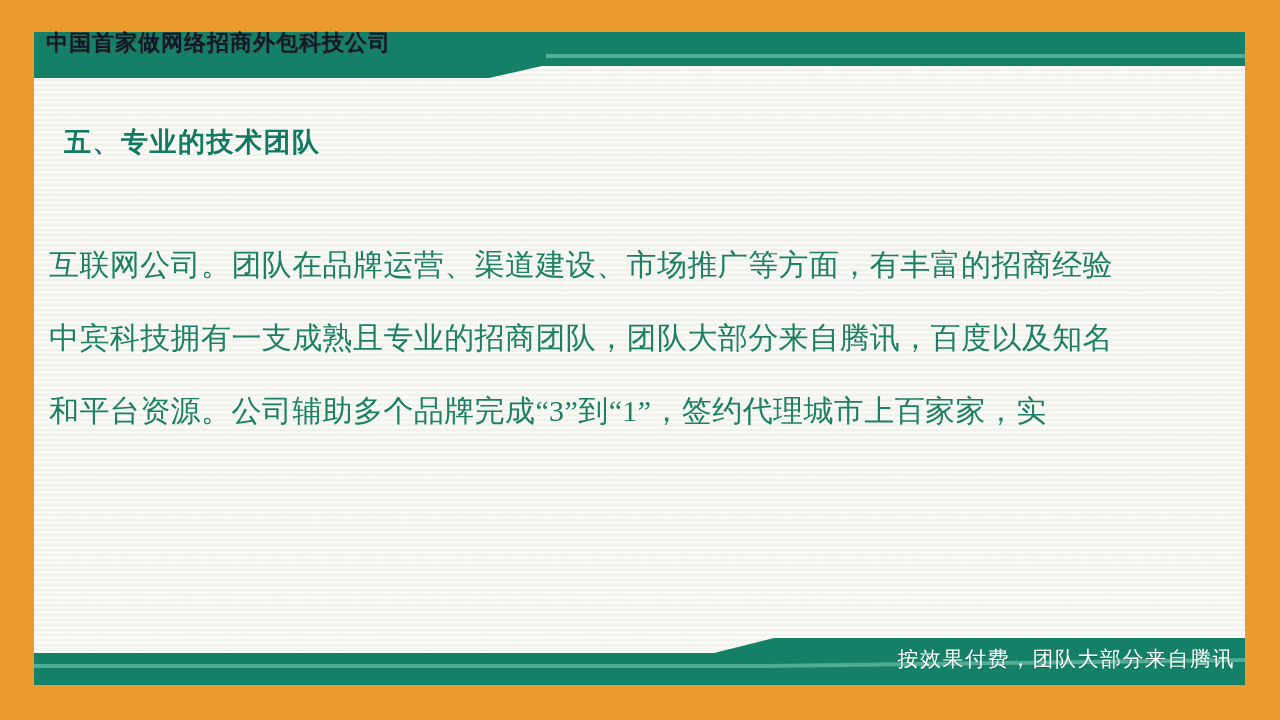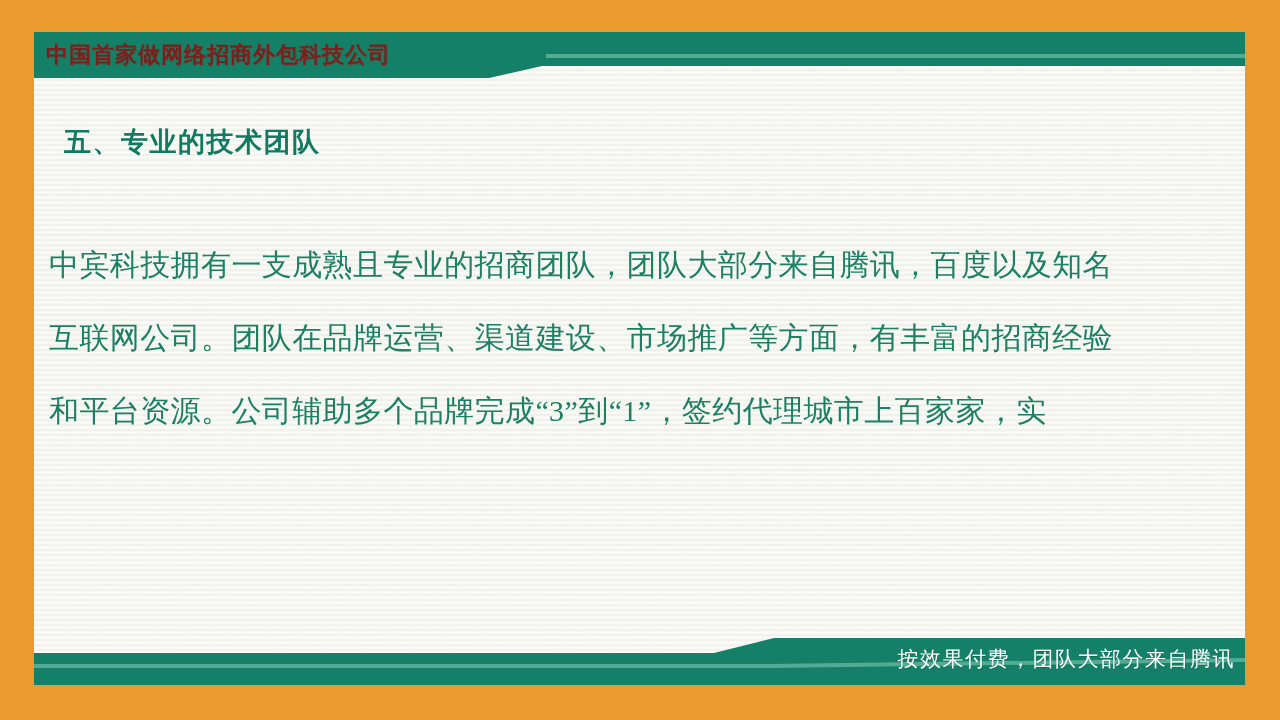--- a/index.html
+++ b/index.html
@@ -53,25 +53,25 @@
     left: 34px;
     top: 32px;
     width: 1211px;
     height: 46px;
   }
   .header-band svg { display: block; }
 
   .header-title {
     position: absolute;
     left: 46px;
-    top: 36px;
+    top: 24px;
     height: 38px;
     display: flex;
     align-items: center;
-    color: #7f1d1d;
+    color: #0f172a;
     font-size: 22px;
     font-weight: bold;
     letter-spacing: 1px;
     text-shadow: 1px 1px 0 rgba(90,70,40,0.45);
     white-space: nowrap;
   }
 
   
   .section-heading {
     position: absolute;
@@ -134,22 +134,22 @@
       <path d="M0 0 H1211 V34 H508 L455 46 H0 Z" fill="#138067"></path>
       <path d="M512 22 H1211 V26 H512 Z" fill="#5fb39c" opacity="0.85"></path>
     </svg>
   </div>
 
   <div class="header-title">中国首家做网络招商外包科技公司</div>
 
   <div class="section-heading">五、专业的技术团队</div>
 
   <div class="body-block">
+    <div class="body-line">互联网公司。团队在品牌运营、渠道建设、市场推广等方面，有丰富的招商经验</div>
     <div class="body-line">中宾科技拥有一支成熟且专业的招商团队，团队大部分来自腾讯，百度以及知名</div>
-    <div class="body-line">互联网公司。团队在品牌运营、渠道建设、市场推广等方面，有丰富的招商经验</div>
     <div class="body-line">和平台资源。公司辅助多个品牌完成“3”到“1”，签约代理城市上百家家，实</div>
   </div>
 
   <div class="footer-band">
     <svg width="1211" height="62" viewBox="0 0 1211 62" xmlns="http://www.w3.org/2000/svg">
       <path d="M0 28 H680 L740 13 H1211 V60 H0 Z" fill="#138067"></path>
       <path d="M0 39 H735 L1211 33 V37 L735 43 H0 Z" fill="#5fb39c" opacity="0.85"></path>
     </svg>
   </div>
 

